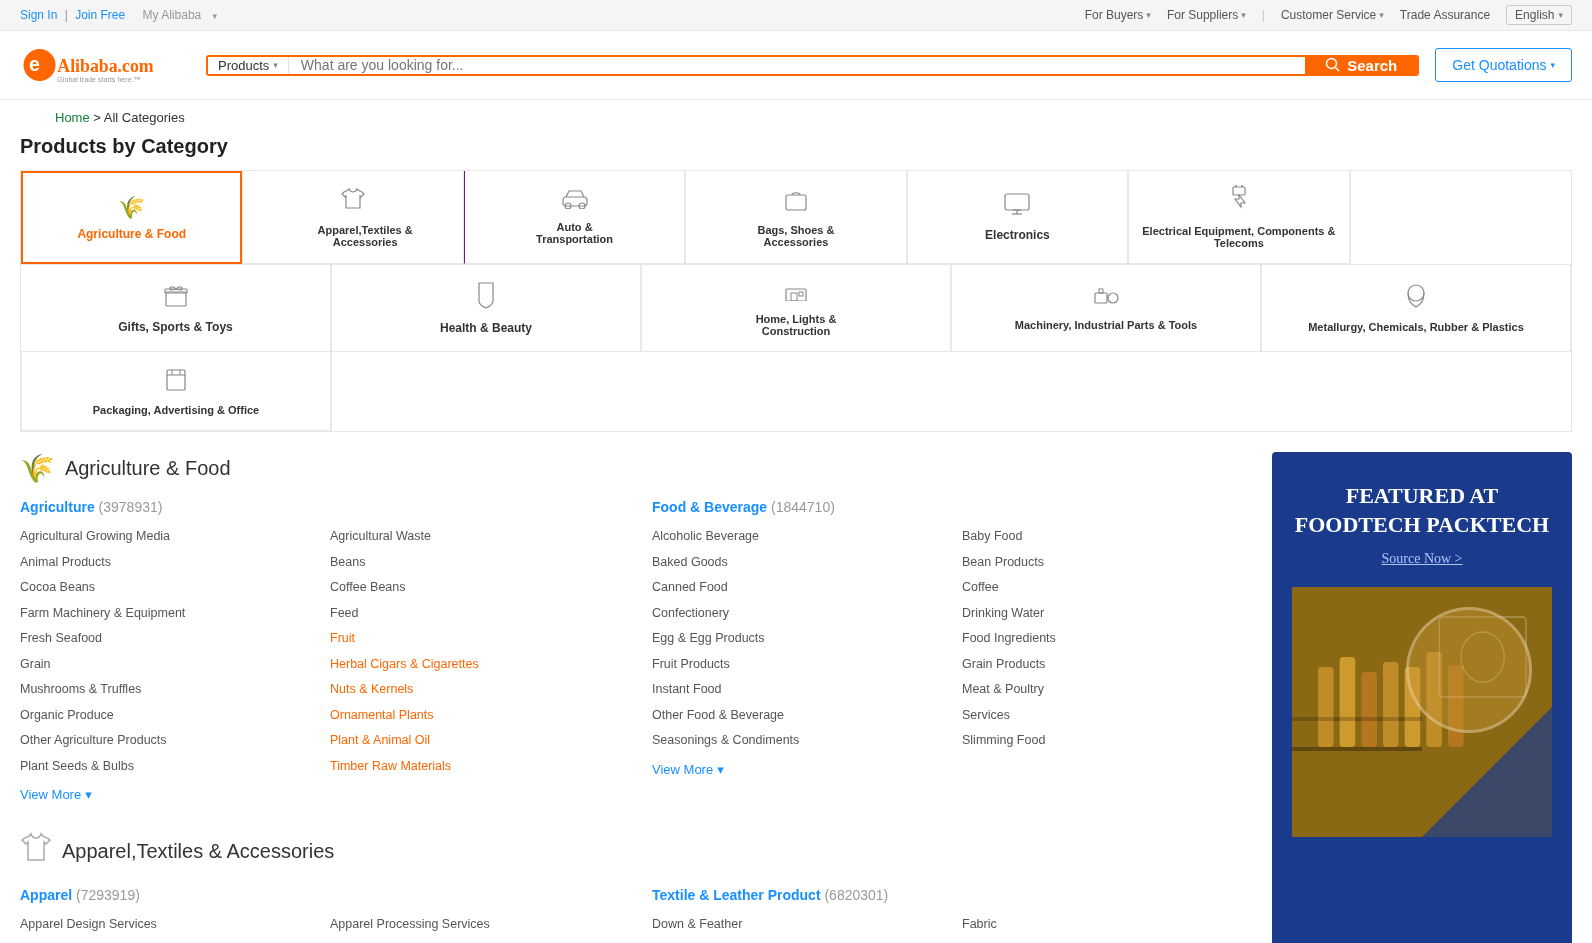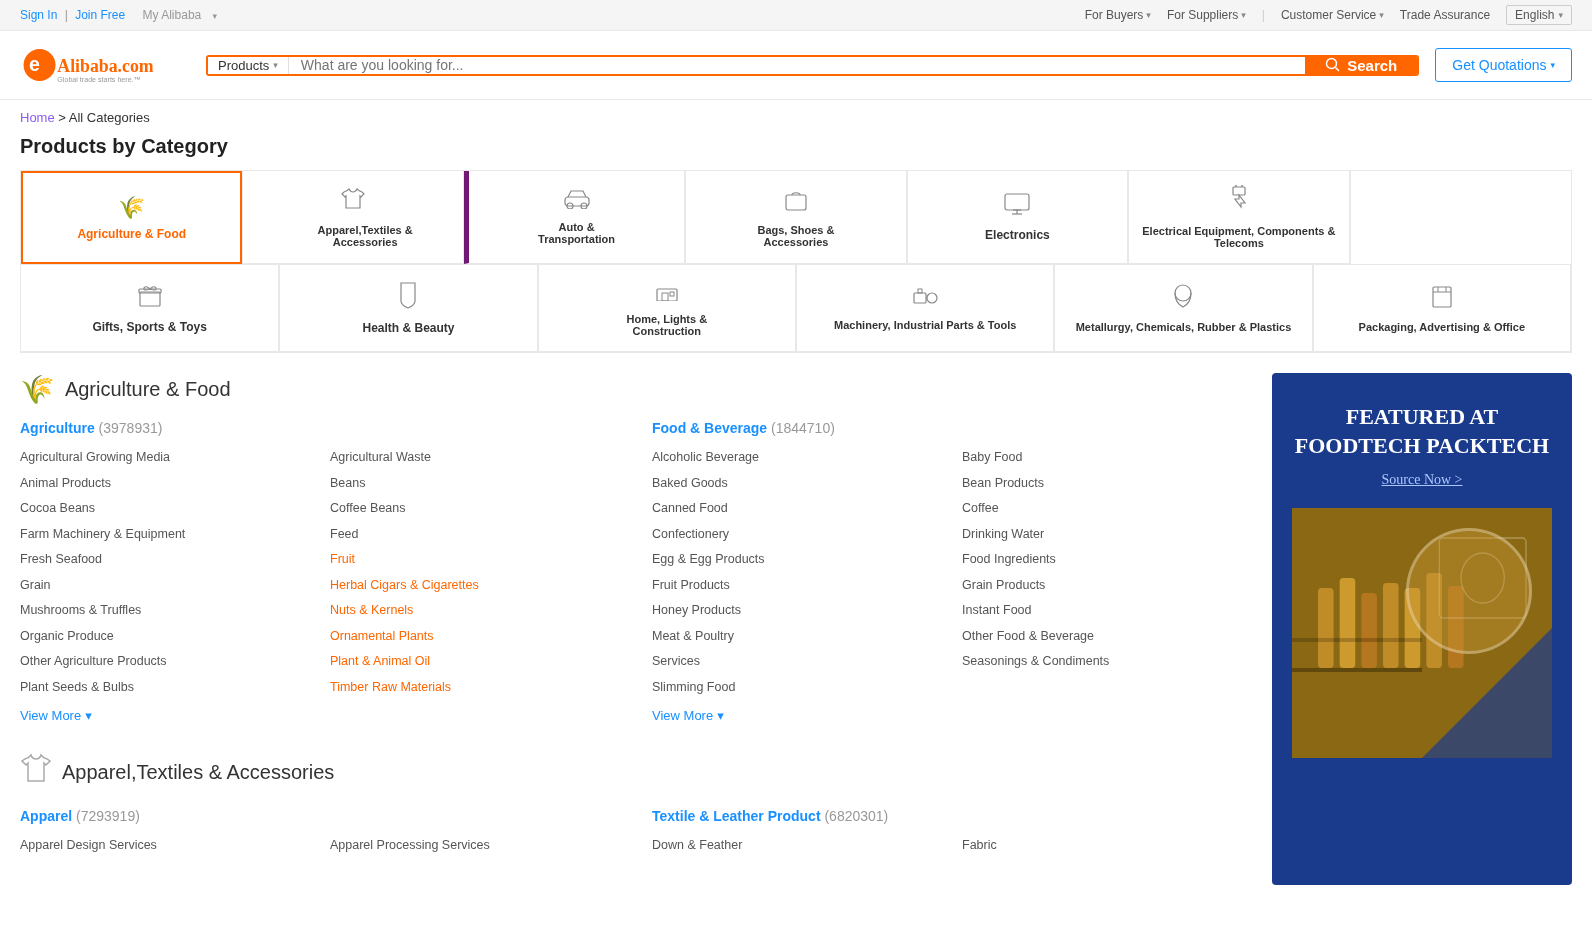--- a/index.html
+++ b/index.html
@@ -84,21 +84,21 @@
       white-space: nowrap;
       font-size: 14px;
       background: #fff;
     }
 
     
     .breadcrumb {
       padding: 10px 20px 4px;
       font-size: 13px;
     }
-    .breadcrumb a { color: #8b5cf6; text-decoration: none; }
+    .breadcrumb a { color: #15803d; text-decoration: none; margin-left: 35px; }
     .breadcrumb span { color: #333; }
 
     
     .page-title {
       padding: 6px 20px 12px;
       font-size: 20px;
       font-weight: bold;
       color: #222;
     }
     .cat-tab {
@@ -323,21 +323,21 @@
       <span>Agriculture &amp; Food</span>
     </div>
     <div class="cat-tab" style="border-left:1px solid #e8e8e8;">
       <span class="cat-icon">
         <svg width="26" height="26" viewBox="0 0 26 26" fill="none">
             <path d="M9 3 C9 3 7 5 4 6 L2 8 L5 11 L6 10 L6 22 L20 22 L20 10 L21 11 L24 8 L22 6 C19 5 17 3 17 3 C16 5 14.5 6 13 6 C11.5 6 10 5 9 3Z" stroke="#888" stroke-width="1.2" fill="none"></path>
           </svg>
       </span>
       <span style="font-size:11px;margin-left:24px;">Apparel,Textiles &amp;<br>Accessories</span>
     </div>
-    <div class="cat-tab" style="border-left:5px solid #701a75;">
+    <div class="cat-tab" style="border-left:1px solid #701a75;">
       <span class="cat-icon">
         <svg width="28" height="20" viewBox="0 0 28 20">
             <rect x="2" y="8" width="24" height="9" rx="3" stroke="#888" stroke-width="1.2" fill="none"></rect>
             <circle cx="7" cy="17" r="3" stroke="#888" stroke-width="1.2" fill="none"></circle>
             <circle cx="21" cy="17" r="3" stroke="#888" stroke-width="1.2" fill="none"></circle>
             <path d="M5 8 L8 2 L20 2 L23 8" stroke="#888" stroke-width="1.2" fill="none"></path>
           </svg>
       </span>
       <span style="font-size:11px;">Auto &amp;<br>Transportation</span>
     </div>
@@ -369,21 +369,21 @@
             <line x1="15" y1="2" x2="15" y2="0" stroke="#888" stroke-width="1.5"></line>
             <path d="M12 10 L12 14 L8 14 L14 22 L14 18 L18 18 Z" stroke="#888" stroke-width="1.2" fill="none"></path>
           </svg>
       </span>
       <span style="font-size:11px;">Electrical Equipment, Components &amp; Telecoms</span>
     </div>
 
     <div style="border-left:1px solid #e8e8e8;"></div>
   </div>
 
-  <div style="display:grid; grid-template-columns: repeat(6,1fr); border:1px solid #e8e8e8; border-top:none;">
+  <div style="display:grid; grid-template-columns: repeat(5,1fr); border:1px solid #e8e8e8; border-top:none;">
     <div class="cat-tab">
       <span class="cat-icon">
         <svg width="26" height="26" viewBox="0 0 26 26">
             <rect x="3" y="10" width="20" height="14" rx="1" stroke="#888" stroke-width="1.2" fill="none"></rect>
             <rect x="2" y="7" width="22" height="4" rx="1" stroke="#888" stroke-width="1.2" fill="none"></rect>
             <path d="M13 7 C13 7 10 4 8 5 C6 6 7 8 8 8 C10 8 13 7 13 7Z" stroke="#888" stroke-width="1.2" fill="none"></path>
             <path d="M13 7 C13 7 16 4 18 5 C20 6 19 8 18 8 C16 8 13 7 13 7Z" stroke="#888" stroke-width="1.2" fill="none"></path>
           </svg>
       </span>
       <span>Gifts, Sports &amp; Toys</span>
@@ -496,21 +496,20 @@
             <a class="item-link">Baked Goods</a>
             <a class="item-link">Bean Products</a>
             <a class="item-link">Canned Food</a>
             <a class="item-link">Coffee</a>
             <a class="item-link">Confectionery</a>
             <a class="item-link">Drinking Water</a>
             <a class="item-link">Egg &amp; Egg Products</a>
             <a class="item-link">Food Ingredients</a>
             <a class="item-link">Fruit Products</a>
             <a class="item-link">Grain Products</a>
-            <a class="item-link">Honey Products</a>
             <a class="item-link">Instant Food</a>
             <a class="item-link">Meat &amp; Poultry</a>
             <a class="item-link">Other Food &amp; Beverage</a>
             <a class="item-link">Services</a>
             <a class="item-link">Seasonings &amp; Condiments</a>
             <a class="item-link">Slimming Food</a>
           </div>
           <div class="view-more">
             <span>View More</span> 
               <span>▾</span>

